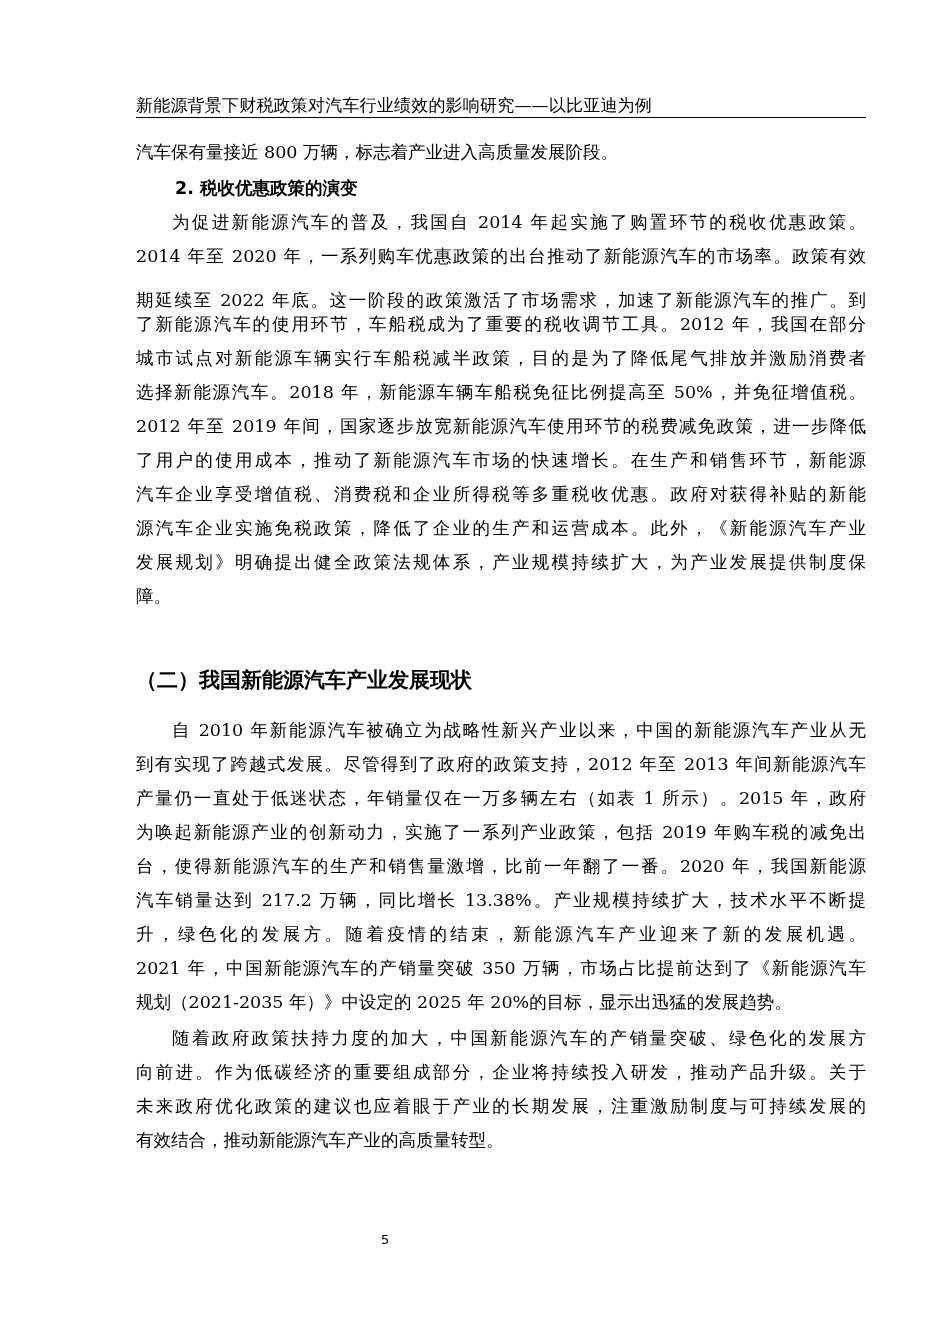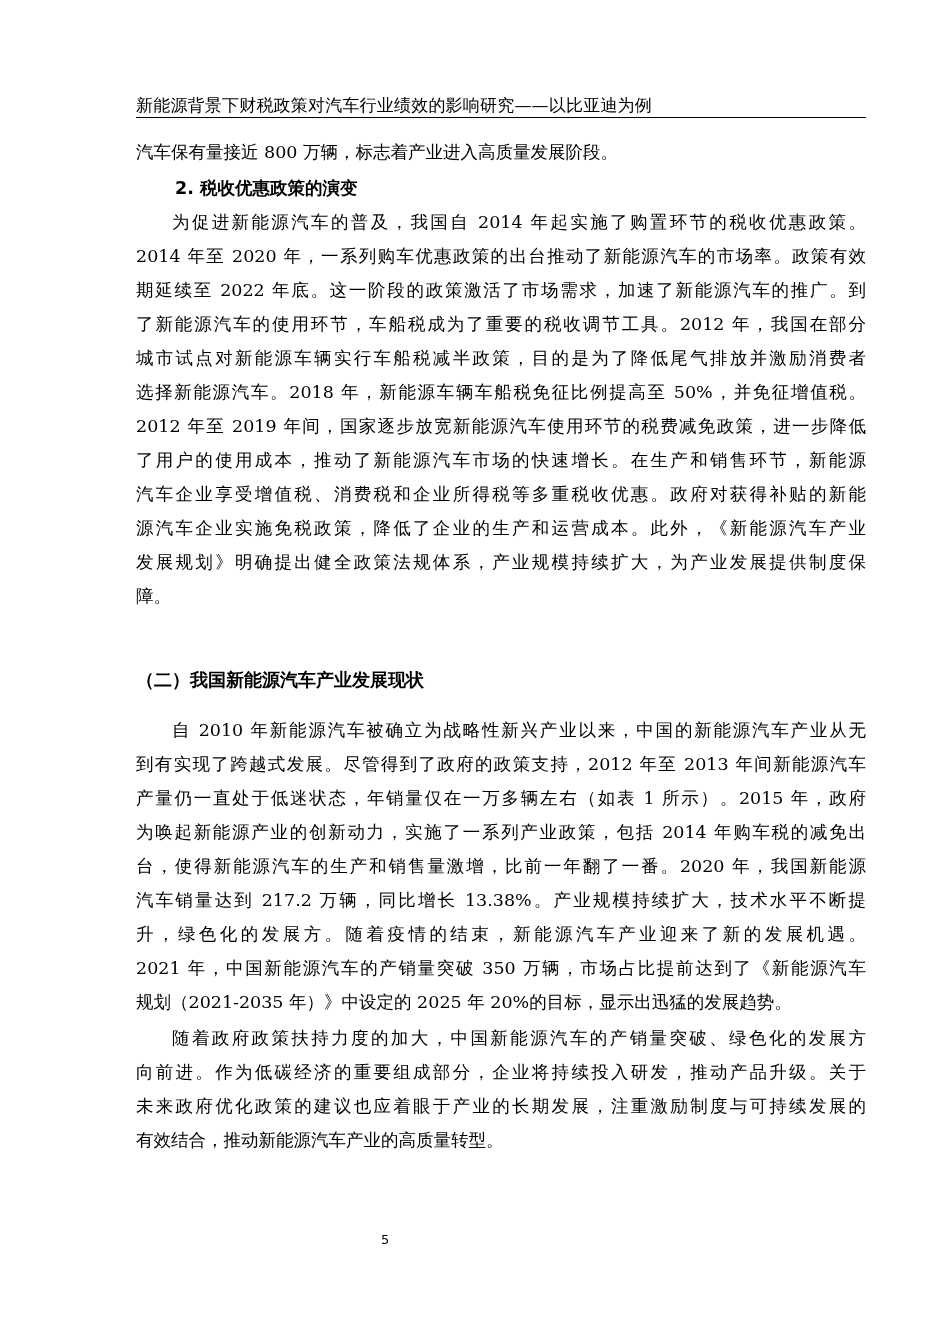--- a/index.html
+++ b/index.html
@@ -9,59 +9,59 @@
          text-align: left; font-size: 17px; line-height: 22px; letter-spacing: 0.2px; }
   .header-rule { position: absolute; left: 136px; top: 117px; width: 730px; height: 0;
          border-top: 1.5px solid #000; }
   .line { position: absolute; left: 136px; width: 730px; font-size: 17.5px;
          line-height: 24px; white-space: nowrap; text-align: justify; text-align-last: justify; }
   .line.last { text-align-last: left; }
   .line.indent { left: 172px; width: 694px; }
   .subheading { position: absolute; left: 136px; font-family: "DejaVu Sans", "Liberation Sans", sans-serif;
          font-size: 17.5px; font-weight: bold; line-height: 24px; margin-left: 39px; }
   .section-heading { position: absolute; left: 136px; font-family: "DejaVu Sans", "Liberation Sans", sans-serif;
-         font-size: 18px; font-weight: bold; line-height: 28px; }
+         font-size: 21px; font-weight: bold; line-height: 28px; }
   .page-number { position: absolute; left: 381px; top: 1232px; font-family: "DejaVu Sans", "Liberation Sans", sans-serif;
          font-size: 13px; }
 </style>
 </head>
 <body>
 
 <div>
   <div class="header-title">新能源背景下财税政策对汽车行业绩效的影响研究——以比亚迪为例</div>
   <div class="header-rule"></div>
 </div>
 
 <div>
   <div class="line last" style="top:140px">汽车保有量接近 800 万辆，标志着产业进入高质量发展阶段。</div>
 
   <div class="subheading" style="top:176px">2. 税收优惠政策的演变</div>
 
   <div>
     <div class="line indent" style="top:210px">为促进新能源汽车的普及，我国自 2014 年起实施了购置环节的税收优惠政策。</div>
     <div class="line" style="top:244px">2014 年至 2020 年，一系列购车优惠政策的出台推动了新能源汽车的市场率。政策有效</div>
-    <div class="line" style="top:278px">期延续至 2022 年底。这一阶段的政策激活了市场需求，加速了新能源汽车的推广。到</div>
+    <div class="line" style="top:288px">期延续至 2022 年底。这一阶段的政策激活了市场需求，加速了新能源汽车的推广。到</div>
     <div class="line" style="top:312px">了新能源汽车的使用环节，车船税成为了重要的税收调节工具。2012 年，我国在部分</div>
     <div class="line" style="top:346px">城市试点对新能源车辆实行车船税减半政策，目的是为了降低尾气排放并激励消费者</div>
     <div class="line" style="top:380px">选择新能源汽车。2018 年，新能源车辆车船税免征比例提高至 50%，并免征增值税。</div>
     <div class="line" style="top:414px">2012 年至 2019 年间，国家逐步放宽新能源汽车使用环节的税费减免政策，进一步降低</div>
     <div class="line" style="top:448px">了用户的使用成本，推动了新能源汽车市场的快速增长。在生产和销售环节，新能源</div>
     <div class="line" style="top:482px">汽车企业享受增值税、消费税和企业所得税等多重税收优惠。政府对获得补贴的新能</div>
     <div class="line" style="top:516px">源汽车企业实施免税政策，降低了企业的生产和运营成本。此外，《新能源汽车产业</div>
     <div class="line" style="top:550px">发展规划》明确提出健全政策法规体系，产业规模持续扩大，为产业发展提供制度保</div>
     <div class="line last" style="top:584px">障。</div>
   </div>
 
   <div class="section-heading" style="top:666px">（二）我国新能源汽车产业发展现状</div>
 
   <div>
     <div class="line indent" style="top:718px">自 2010 年新能源汽车被确立为战略性新兴产业以来，中国的新能源汽车产业从无</div>
     <div class="line" style="top:752px">到有实现了跨越式发展。尽管得到了政府的政策支持，2012 年至 2013 年间新能源汽车</div>
     <div class="line" style="top:786px">产量仍一直处于低迷状态，年销量仅在一万多辆左右（如表 1 所示）。2015 年，政府</div>
-    <div class="line" style="top:820px">为唤起新能源产业的创新动力，实施了一系列产业政策，包括 2014 年购车税的减免出</div>
+    <div class="line" style="top:820px">为唤起新能源产业的创新动力，实施了一系列产业政策，包括 2019 年购车税的减免出</div>
     <div class="line" style="top:854px">台，使得新能源汽车的生产和销售量激增，比前一年翻了一番。2020 年，我国新能源</div>
     <div class="line" style="top:888px">汽车销量达到 217.2 万辆，同比增长 13.38%。产业规模持续扩大，技术水平不断提</div>
     <div class="line" style="top:922px">升，绿色化的发展方。随着疫情的结束，新能源汽车产业迎来了新的发展机遇。</div>
     <div class="line" style="top:956px">2021 年，中国新能源汽车的产销量突破 350 万辆，市场占比提前达到了《新能源汽车</div>
     <div class="line last" style="top:990px">规划（2021-2035 年）》中设定的 2025 年 20%的目标，显示出迅猛的发展趋势。</div>
   </div>
 
   <div>
     <div class="line indent" style="top:1026px">随着政府政策扶持力度的加大，中国新能源汽车的产销量突破、绿色化的发展方</div>
     <div class="line" style="top:1060px">向前进。作为低碳经济的重要组成部分，企业将持续投入研发，推动产品升级。关于</div>

